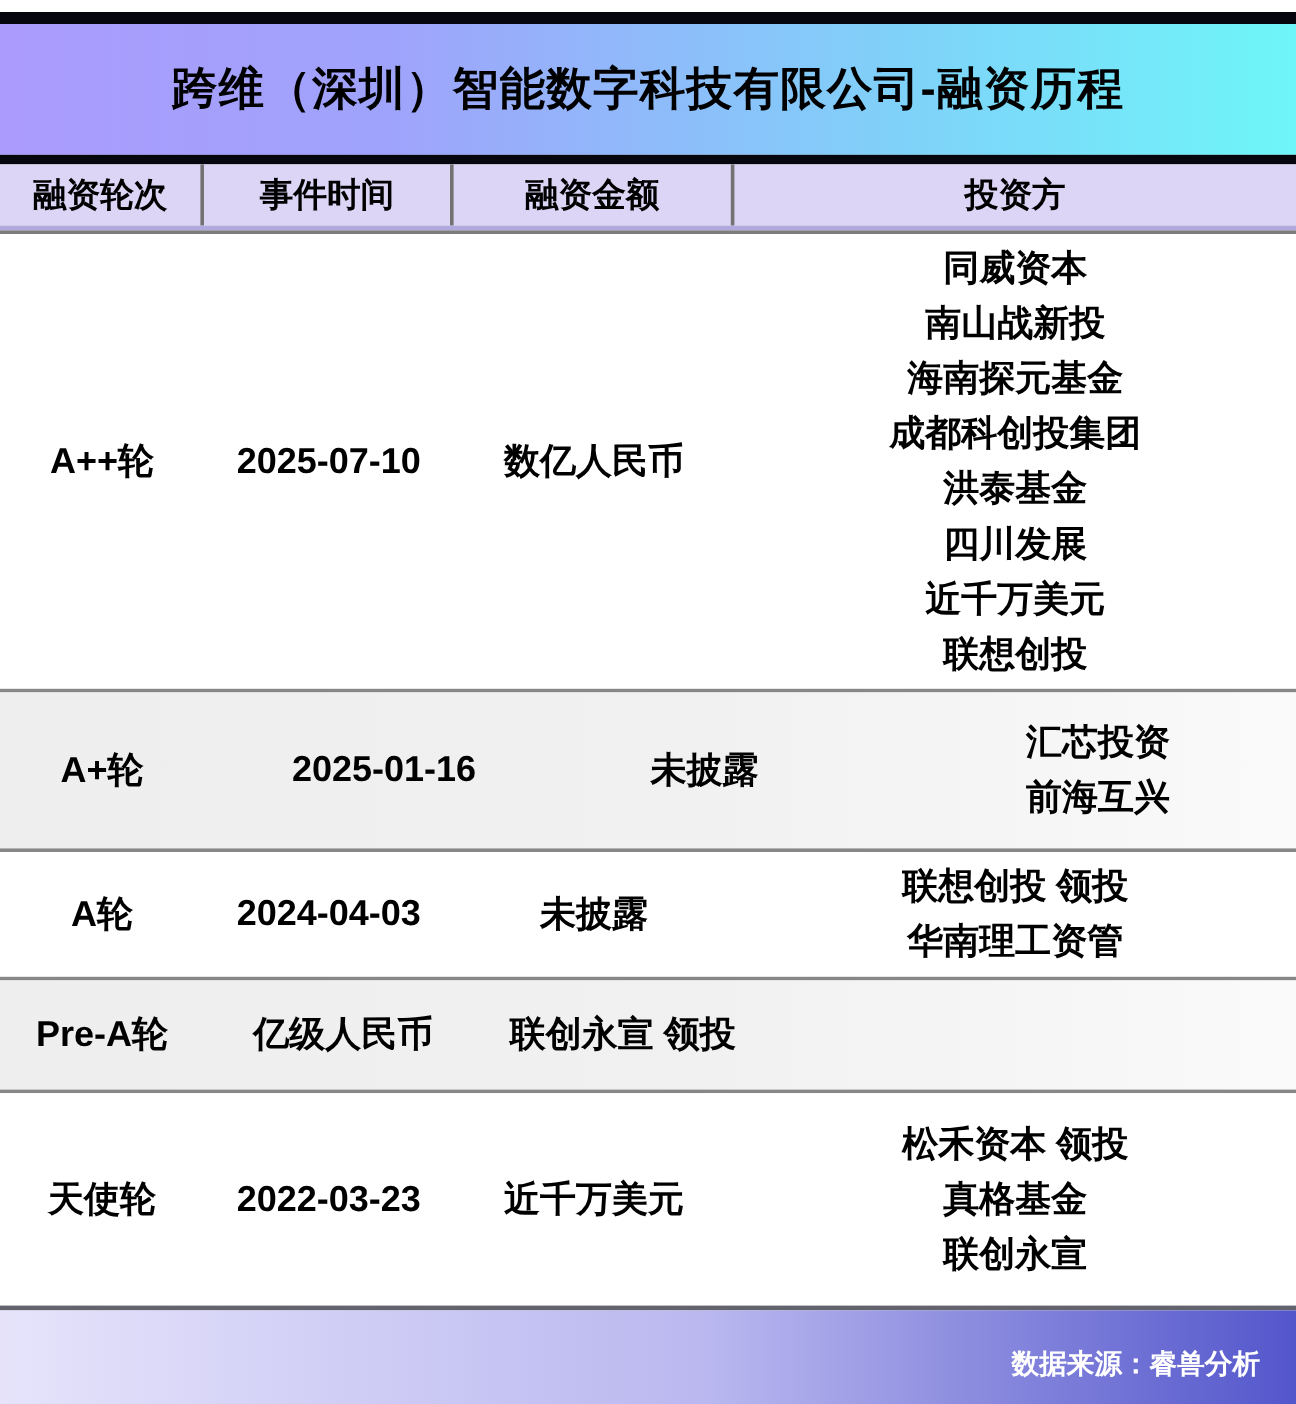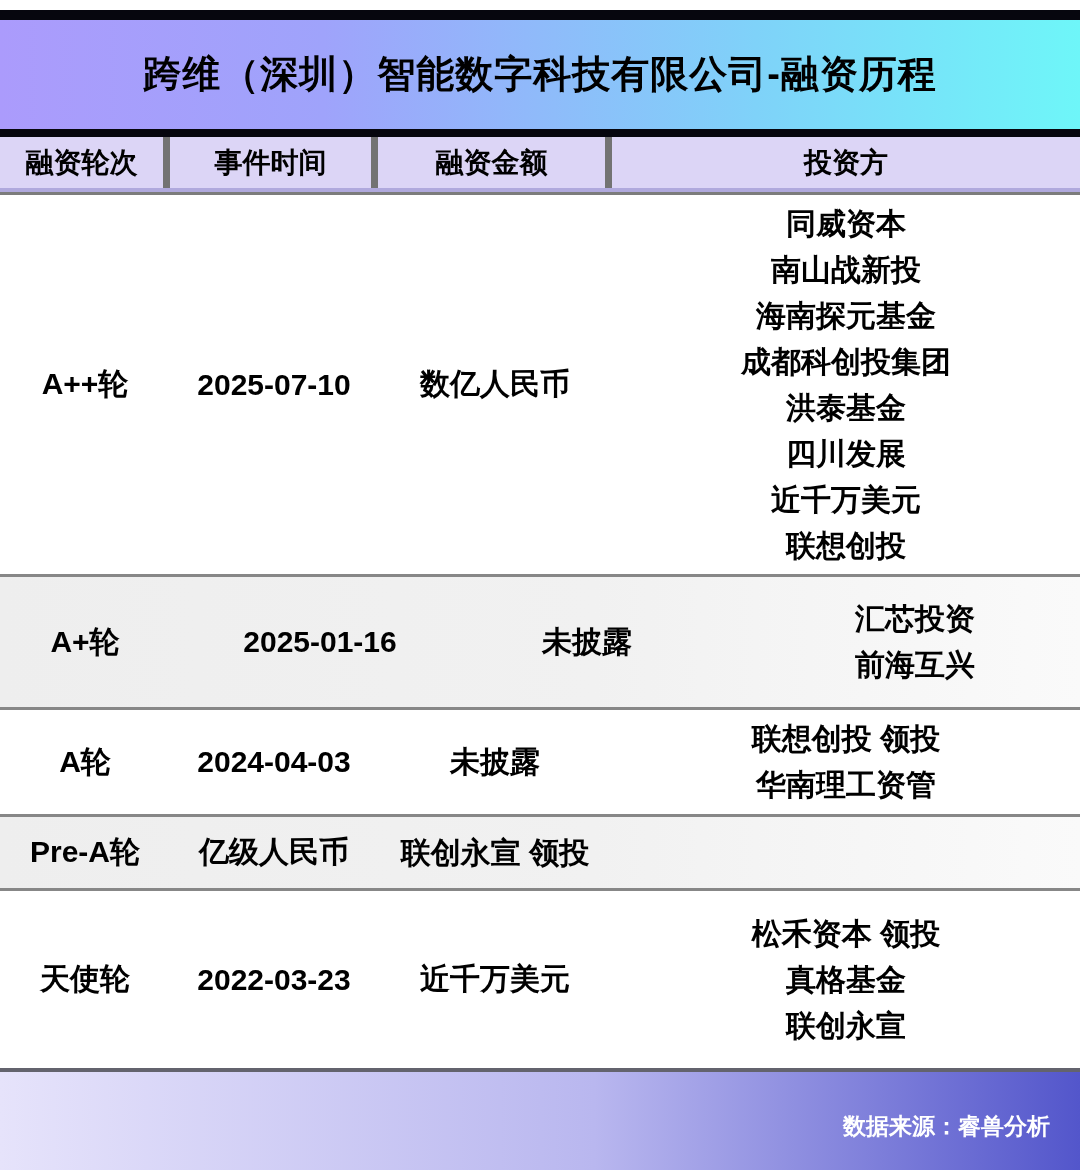--- a/index.html
+++ b/index.html
@@ -43,42 +43,42 @@
     height: 51px;
     flex: 0 0 auto;
     background: #dcd5f6;
   }
   .thead .th {
     display: flex;
     align-items: center;
     justify-content: center;
     font-size: 28px;
     font-weight: bold;
-    border-right: 7px solid #737373;
+    border-right: 3px solid #737373;
   }
   .thead .th:last-child { border-right: none; }
   .thead-strip { height: 4px; background: #b0a9dd; flex: 0 0 auto; }
   .thead-grayline { height: 3px; background: #7c7c7c; flex: 0 0 auto; }
 
   .trow { flex: 0 0 auto; }
   .trow .td {
     display: flex;
     align-items: center;
     justify-content: center;
     font-size: 30px;
     font-weight: bold;
     text-align: center;
   }
   .trow .investors { flex-direction: column; line-height: 46px; }
   .row-white { background: #ffffff; }
   .row-gray  { background: linear-gradient(90deg, #eeeeee 0%, #f1f1f1 55%, #fafafa 100%); }
   .h-r1 { height: 379px; }
   .h-r2 { height: 130px; gap: 46px; }
   .h-r3 { height: 104px; }
-  .h-r4 { height: 71px; }
+  .h-r4 { height: 91px; gap: 12px; }
   .h-r5 { height: 177px; }
   .row-divider { height: 3px; background: #878787; flex: 0 0 auto; }
 
   
   .footer-topline { height: 4px; background: #63636d; flex: 0 0 auto; }
   .footer-bar {
     height: 59px;
     flex: 1 0 auto;
     background: linear-gradient(90deg, #e6e3fb 0%, #b9b7ef 55%, #5356cb 100%);
     display: flex;

